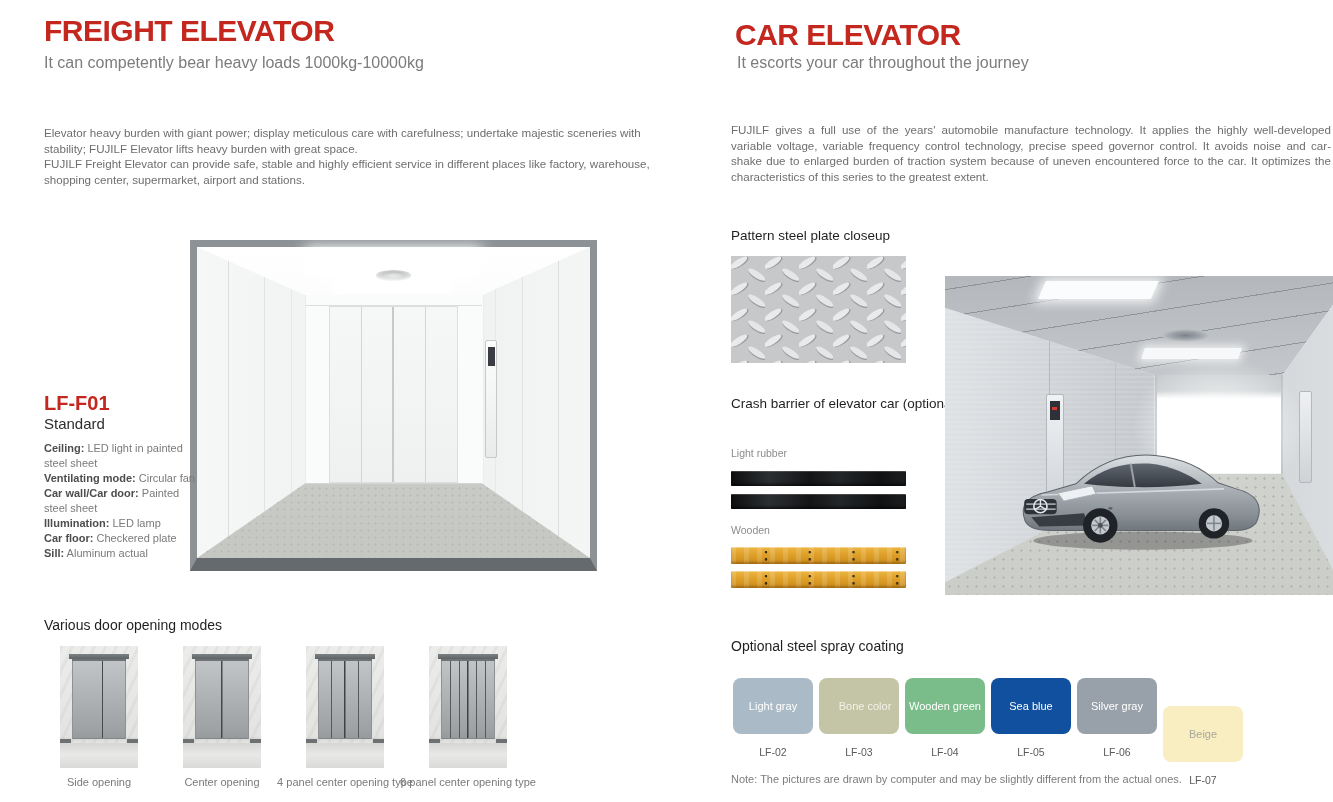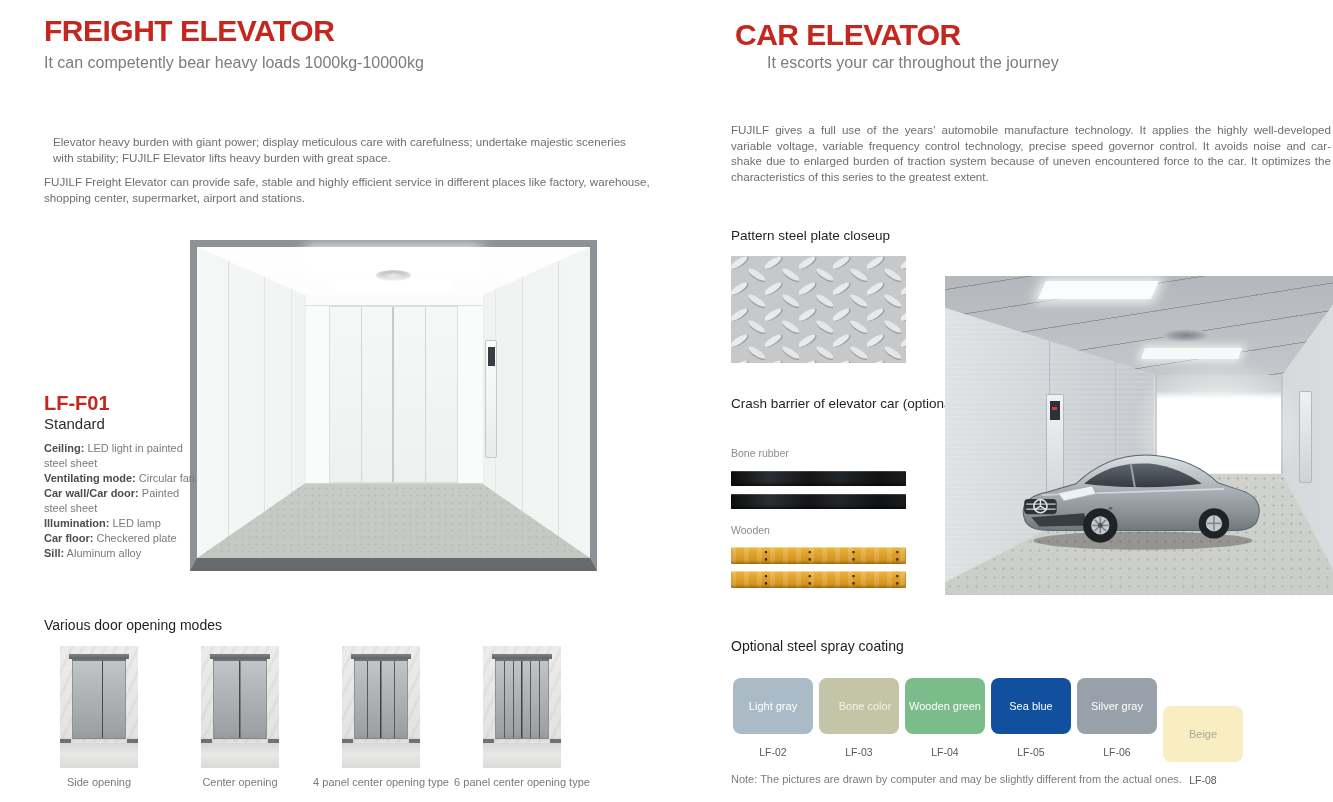--- a/index.html
+++ b/index.html
@@ -159,21 +159,21 @@
 </style>
 </head>
 <body>
 
 <div id="page">
 
   <h1 class="abs big-title" style="left:44px;top:14px;margin:0;text-align:right;">FREIGHT ELEVATOR</h1>
   <div class="abs sub-title" style="left:44px;top:54px;">It can competently bear heavy loads 1000kg-10000kg</div>
 
   <div class="abs intro" style="left:44px;top:125px;width:608px;">
-    <p style="margin:9px;">Elevator heavy burden with giant power; display meticulous care with carefulness; undertake majestic sceneries with stability; FUJILF Elevator lifts heavy burden with great space.</p>
+    <p style="margin:0;">Elevator heavy burden with giant power; display meticulous care with carefulness; undertake majestic sceneries with stability; FUJILF Elevator lifts heavy burden with great space.</p>
     <p style="margin:0;">FUJILF Freight Elevator can provide safe, stable and highly efficient service in different places like factory, warehouse, shopping center, supermarket, airport and stations.</p>
   </div>
 
   <div id="freight-image" class="abs">
     <div class="part fe-ceiling"></div>
     <div class="part fe-light1"></div>
     <div class="part fe-fan"></div>
     <div class="part fe-light2"></div>
     <div class="part fe-wall-l"></div>
     <div class="part fe-wall-r"></div>
@@ -188,26 +188,26 @@
 
   <div id="model-code" class="abs">LF-F01</div>
   <div id="model-variant" class="abs">Standard</div>
 
   <div id="specs" class="abs">
     <div class="spec"><b>Ceiling:</b><span> LED light in painted steel sheet</span></div>
     <div class="spec"><b>Ventilating mode:</b><span> Circular fan</span></div>
     <div class="spec"><b>Car wall/Car door:</b><span> Painted steel sheet</span></div>
     <div class="spec"><b>Illumination:</b><span> LED lamp</span></div>
     <div class="spec"><b>Car floor:</b><span> Checkered plate</span></div>
-    <div class="spec"><b>Sill:</b><span> Aluminum alloy</span></div>
+    <div class="spec"><b>Sill:</b><span> Aluminum actual</span></div>
   </div>
 
   <div class="abs section-heading" style="left:44px;top:617px;">Various door opening modes</div>
 
-  <div class="abs" style="left:60px;top:646px;display:flex;gap:63px;">
+  <div class="abs" style="left:60px;top:646px;display:flex;gap:45px;">
     <figure class="door-fig">
       <div class="thumb split-side">
         <div class="lintel"></div>
         <div class="doors"></div>
         <div class="skirtL"></div>
           <div class="skirtR"></div>
         <div class="floor"></div>
       </div>
       <figcaption class="thumb-label">Side opening</figcaption>
     </figure>
@@ -237,21 +237,21 @@
         <div class="doors"></div>
         <div class="skirtL"></div>
           <div class="skirtR"></div>
         <div class="floor"></div>
       </div>
       <figcaption class="thumb-label">6 panel center opening type</figcaption>
     </figure>
   </div>
 
   <h1 class="abs big-title" style="left:731px;top:14px;margin:4px;">CAR ELEVATOR</h1>
-  <div class="abs sub-title" style="left:767px;top:54px;text-align:center;">It escorts your car throughout the journey</div>
+  <div class="abs sub-title" style="left:737px;top:54px;text-align:center;">It escorts your car throughout the journey</div>
 
   <p class="abs intro" style="left:731px;top:122px;width:600px;margin:0;text-align:justify;">FUJILF gives a full use of the years' automobile manufacture technology. It applies the highly well-developed variable voltage, variable frequency control technology, precise speed governor control. It avoids noise and car-shake due to enlarged burden of traction system because of uneven encountered force to the car. It optimizes the characteristics of this series to the greatest extent.</p>
 
   <div class="abs section-heading" style="left:731px;top:228px;font-size:13.5px;">Pattern steel plate closeup</div>
 
   <div id="pattern-plate" class="abs">
     <svg width="175" height="107">
       <defs>
         <pattern id="cp" width="34" height="26" patternUnits="userSpaceOnUse">
           <rect width="34" height="26" fill="#c6c8ca"></rect>
@@ -264,21 +264,21 @@
             <ellipse cx="25" cy="19" rx="10" ry="3.2" fill="#e4e6e8"></ellipse>
           </g>
         </pattern>
       </defs>
       <rect width="175" height="107" fill="url(#cp)"></rect>
     </svg>
   </div>
 
   <div class="abs section-heading" style="left:731px;top:395px;width:230px;font-size:13.5px;line-height:1.35;">Crash barrier of elevator car (optional)</div>
 
-  <div class="abs mini-label" style="left:731px;top:447px;">Bone rubber</div>
+  <div class="abs mini-label" style="left:731px;top:447px;">Light rubber</div>
   <div class="abs rubber-bar" style="top:471px;"></div>
   <div class="abs rubber-bar" style="top:494px;"></div>
 
   <div class="abs mini-label" style="left:731px;top:524px;">Wooden</div>
   <div class="abs wood-bar" style="top:547px;"></div>
   <div class="abs wood-bar" style="top:571px;"></div>
 
   <div id="car-image" class="abs">
     <div class="part ce-ceiling"></div>
     <div class="part ce-light1"></div>
@@ -368,19 +368,19 @@
     <div class="swatch-item">
       <div class="swatch" style="background-color: rgb(152, 161, 170);">
         <span style="color: rgb(255, 255, 255);">Silver gray</span>
       </div>
       <div class="swatch-code">LF-06</div>
     </div>
     <div class="swatch-item">
       <div class="swatch" style="background-color: rgb(249, 237, 194); margin-top: 28px;">
         <span style="color: rgb(168, 169, 155);">Beige</span>
       </div>
-      <div class="swatch-code">LF-08</div>
+      <div class="swatch-code">LF-07</div>
     </div>
   </div>
 
   <div class="abs note" style="left:731px;top:773px;">Note: The pictures are drawn by computer and may be slightly different from the actual ones.</div>
 
 </div>
 
 </body></html>

